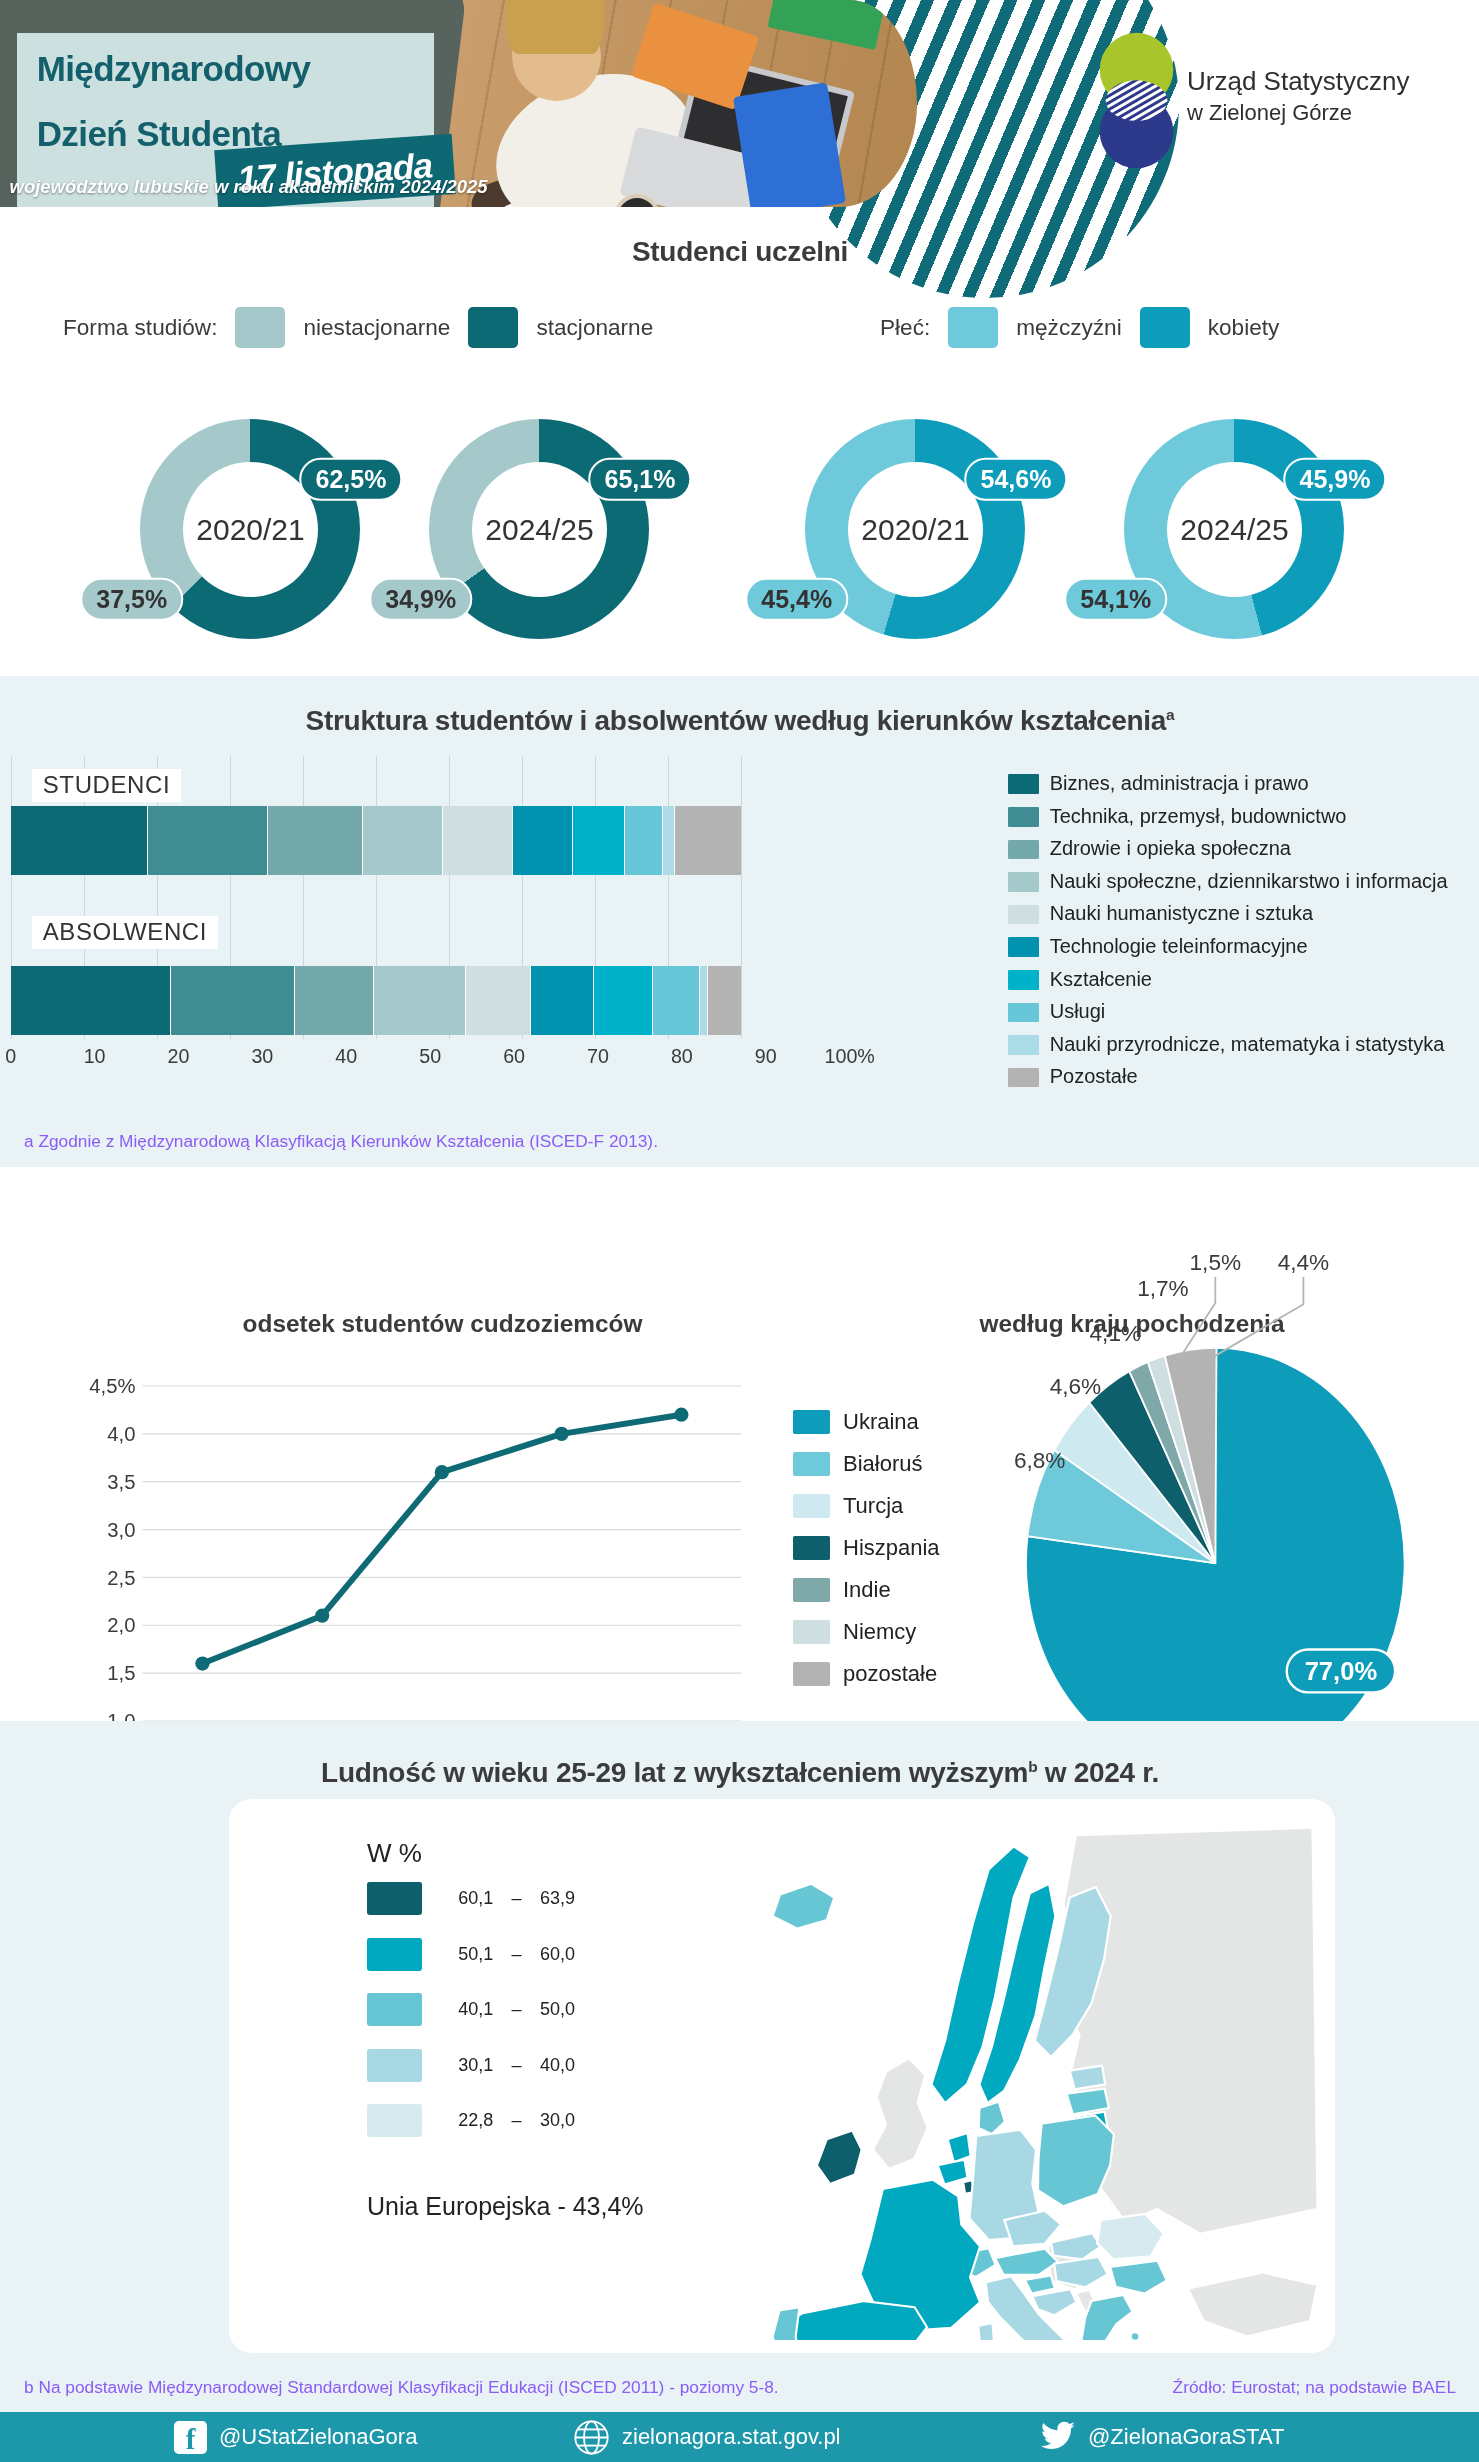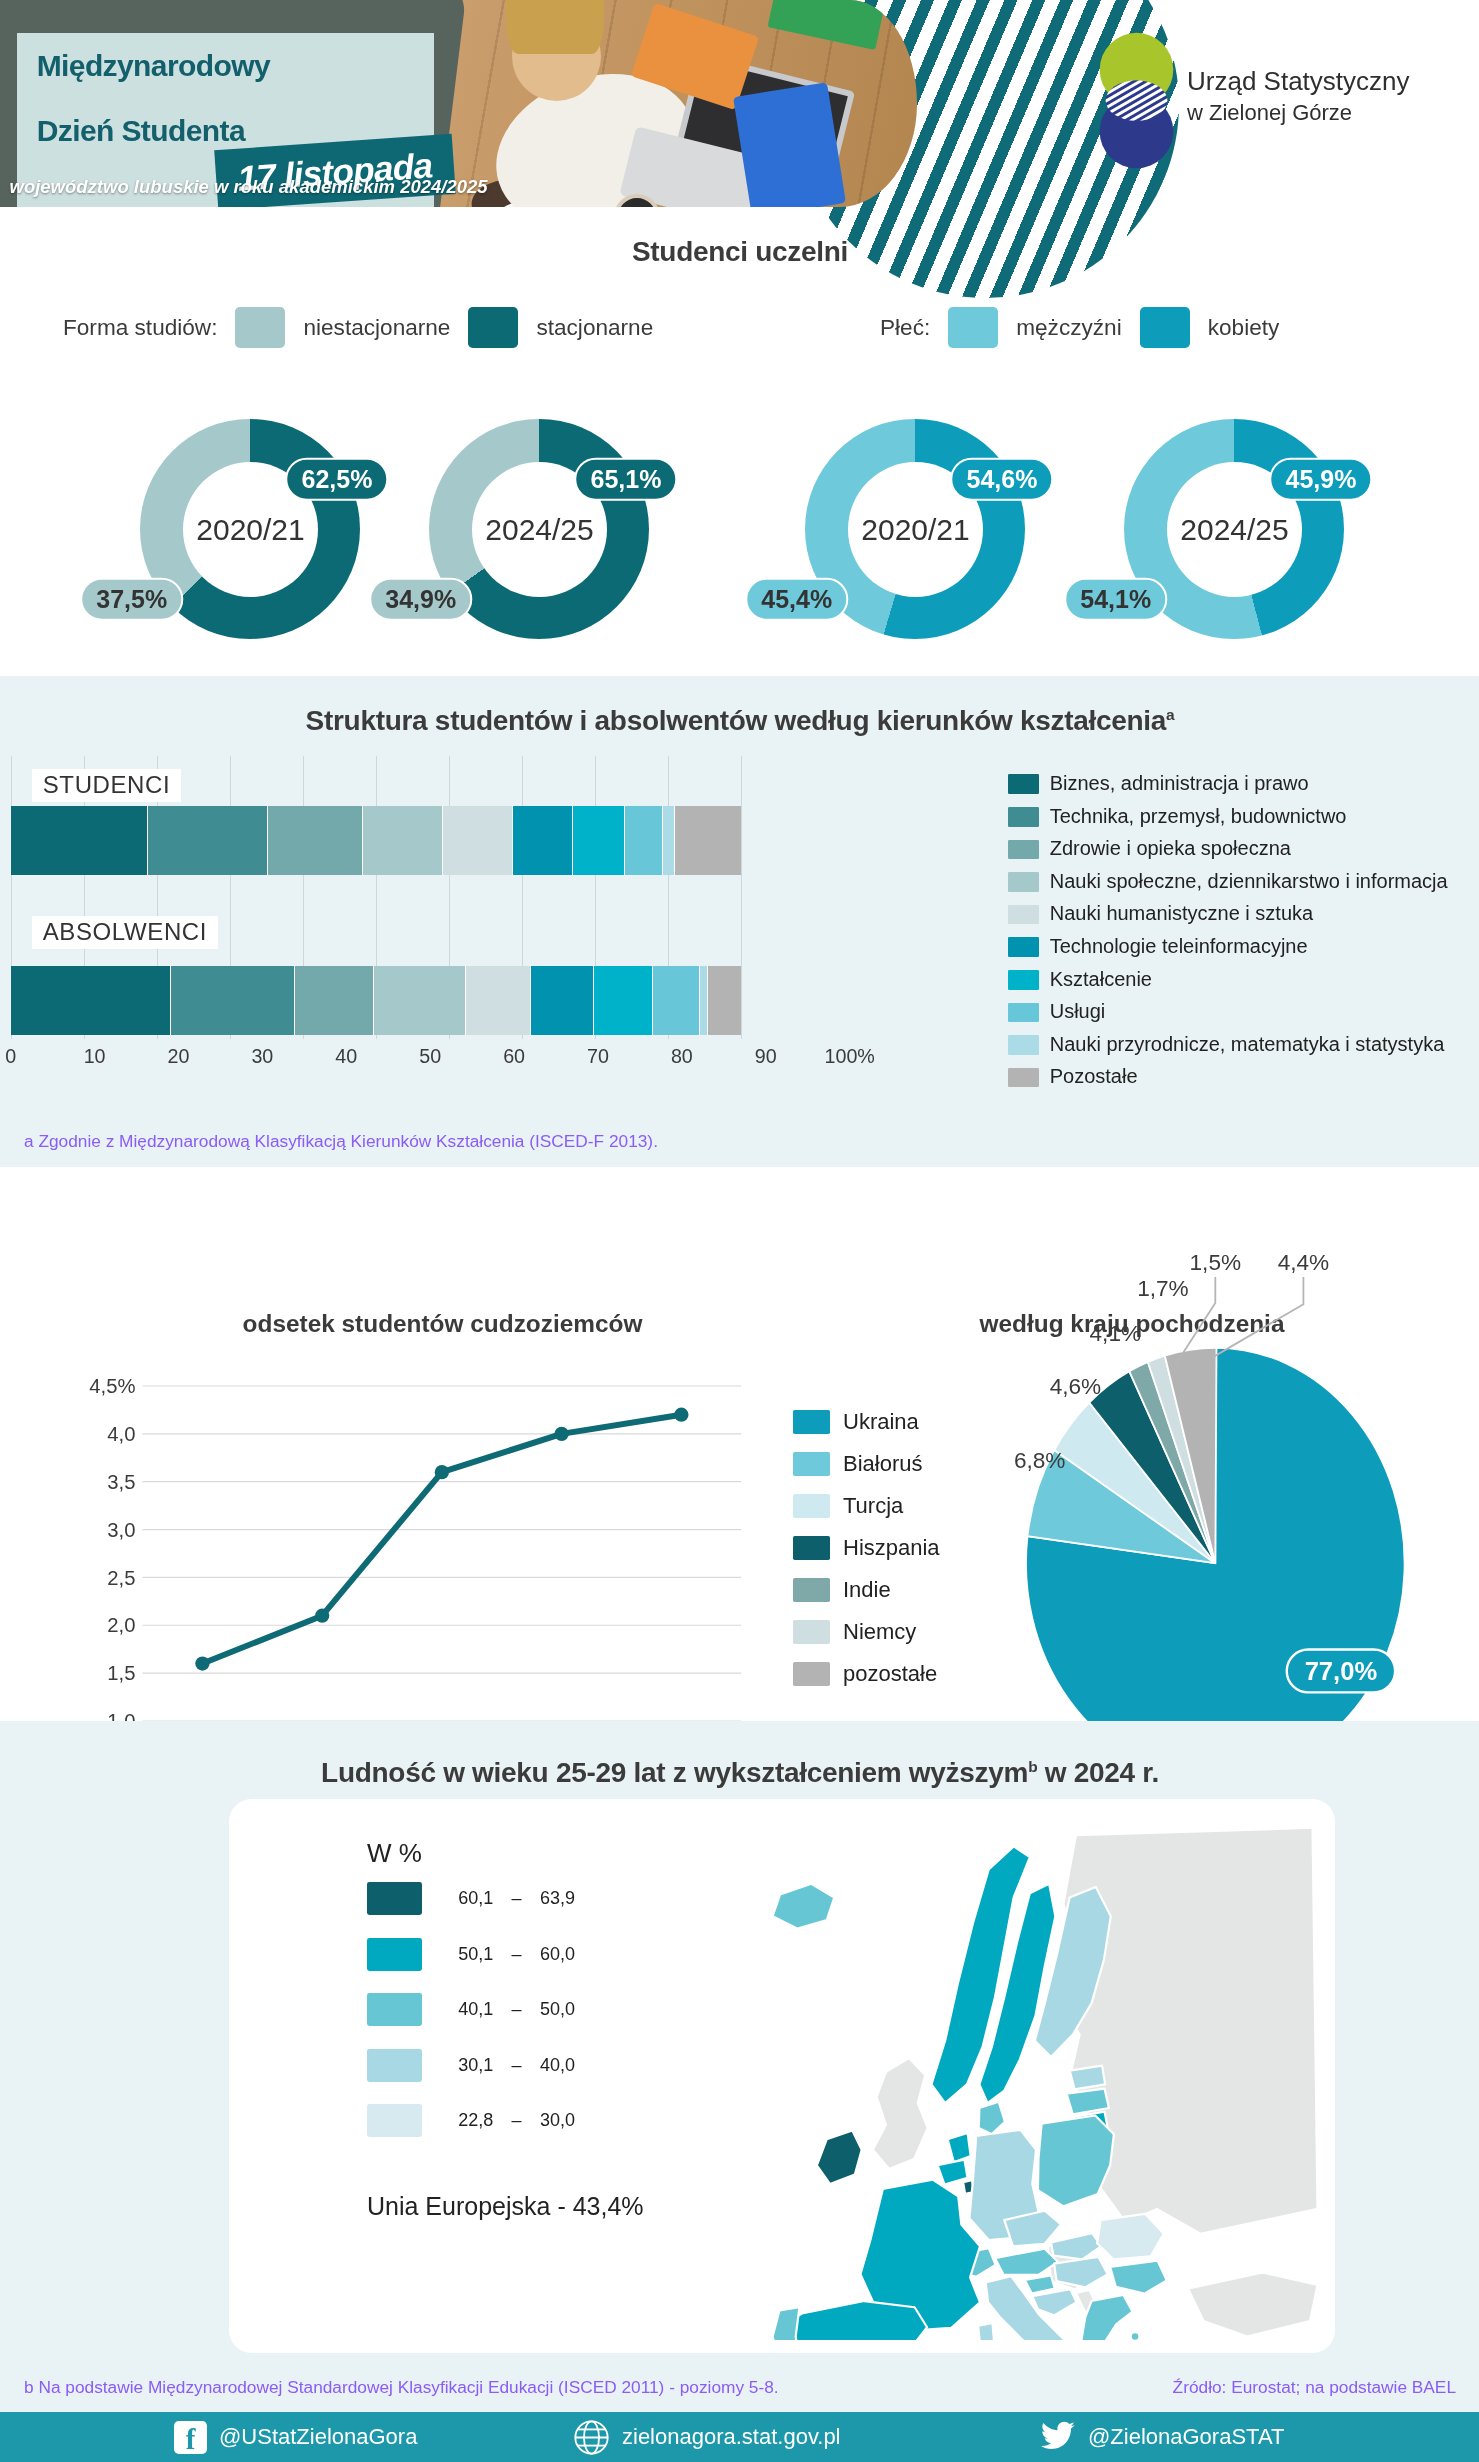--- a/index.html
+++ b/index.html
@@ -20,21 +20,21 @@
   .photo .hair { position:absolute; left:506px; top:0px; width:98px; height:54px; background:#c9a04e; border-radius:0 0 12px 12px / 0 0 36px 36px; }
   .photo .laptop-screen { position:absolute; left:685px; top:71px; width:161px; height:95px; background:#2e2e30; border:6px solid #c7c9cc; transform:rotate(14deg); border-radius:4.8px; }
   .photo .laptop-base { position:absolute; left:625px; top:149px; width:197px; height:71px; background:#d9dadb; transform:rotate(14deg); border-radius:6px; }
   .photo .folder-orange { position:absolute; left:640px; top:18px; width:110px; height:77px; background:#ea9140; transform:rotate(18deg); border-radius:4.8px; }
   .photo .folder-blue { position:absolute; left:742px; top:89px; width:95px; height:122px; background:#2e6fd6; transform:rotate(-9deg); border-radius:4.8px; }
   .photo .book-green { position:absolute; left:771px; top:-6px; width:110px; height:45px; background:#33a156; transform:rotate(12deg); border-radius:3.6px; }
   .photo .coffee { position:absolute; left:614px; top:194px; width:46px; height:46px; background:#2b2b2b; border-radius:50%; border:4.8px solid #d9cdb9; }
   .photo .paper { position:absolute; left:512px; top:176px; width:137px; height:71px; background:#f7f7f7; transform:rotate(-24deg); border-radius:2.4px; }
   .photo .hair2 { position:absolute; left:471px; top:179px; width:137px; height:66px; background:#4c3a2e; transform:rotate(9deg); border-radius:50%; }
   .title-box { position:absolute; left:16.7px; top:33px; width:417px; height:174px; background:#cde0e0; }
-  .title-line { position:absolute; left:20px; font-weight:bold; font-size:30px; letter-spacing:-0.6px; color:#13606c; }
+  .title-line { position:absolute; left:20px; font-weight:bold; font-size:35px; letter-spacing:-0.6px; color:#13606c; }
   .title-line.l1 { top:15.5px; }
   .title-line.l2 { top:81px; }
   .date-ribbon { position:absolute; left:216px; top:142px; width:238px; height:60px; background:#0e6873;
     transform:rotate(-4deg); display:flex; align-items:center; justify-content:center; }
   .date-ribbon span { color:#fff; font-size:35px; font-style:italic; font-weight:bold; letter-spacing:-0.6px; }
   .photo-subtitle { position:absolute; left:9.5px; top:176px; color:#fff; font-size:18.5px; font-style:italic; font-weight:bold; text-shadow:0 0.6px 2.4px rgba(0,0,0,.45); }
   .logo { position:absolute; left:1089px; top:22.6px; width:369px; height:161px; }
   .logo-text1 { position:absolute; left:98px; top:43px; font-size:26px; color:#2f2f2f; }
   .logo-text2 { position:absolute; left:98px; top:77px; font-size:22px; color:#2f2f2f; }
 
@@ -45,21 +45,21 @@
   
   .legend-row { position:absolute; top:305px; height:45px; display:flex; align-items:center; gap:18px; font-size:22.6px; color:#3b3b3b; }
   .legend-row .sw { width:50px; height:41px; border-radius:4.8px; display:inline-block; }
   .donut-wrap { position:absolute; width:220px; height:220px; }
   .donut { position:absolute; inset:0; border-radius:50%; }
   .donut-hole { position:absolute; left:43px; top:43px; width:135px; height:135px; background:#fff; border-radius:50%;
     display:flex; align-items:center; justify-content:center; }
   .donut-hole span { font-size:30px; color:#333; }
   .badge { position:absolute; transform:translate(-50%,-50%); padding:4.8px 14.3px; border-radius:21.4px; border:2.4px solid #fff;
     font-size:25px; font-weight:bold; white-space:nowrap; }
-  .badge.big { left:197px; top:60px; color:#fff; }
+  .badge.big { left:211px; top:60px; color:#fff; }
   .badge.small { left:-8.3px; top:180px; color:#333; }
 
   
   .structure-bg { position:absolute; left:0; top:676px; width:1480px; height:491px; background:#e9f3f6; }
   .struct-chart { position:absolute; left:10.7px; top:756px; width:731px; height:283px;
     background-image:linear-gradient(to right,#ccd8db 1.2px, transparent 1.2px); background-size:10% 100%;
     border-right:1.2px solid #ccd8db; }
   .row-label { position:absolute; left:21.4px; background:#fff; padding:2.4px 10.7px; font-size:24px; letter-spacing:0.6px; color:#333; }
   .hbar { position:absolute; left:0; width:100%; height:69px; display:flex; }
   .hbar .seg { height:100%; border-right:1.8px solid #fff; }

